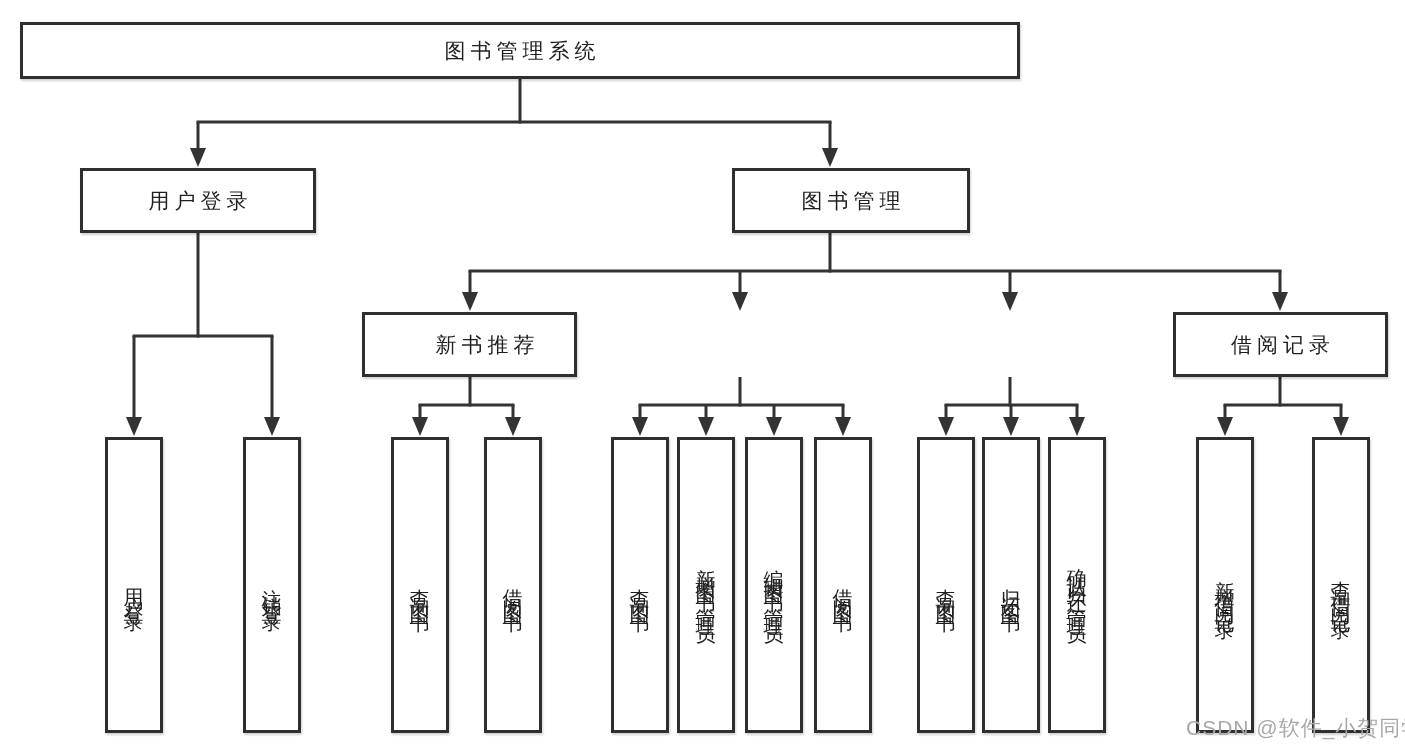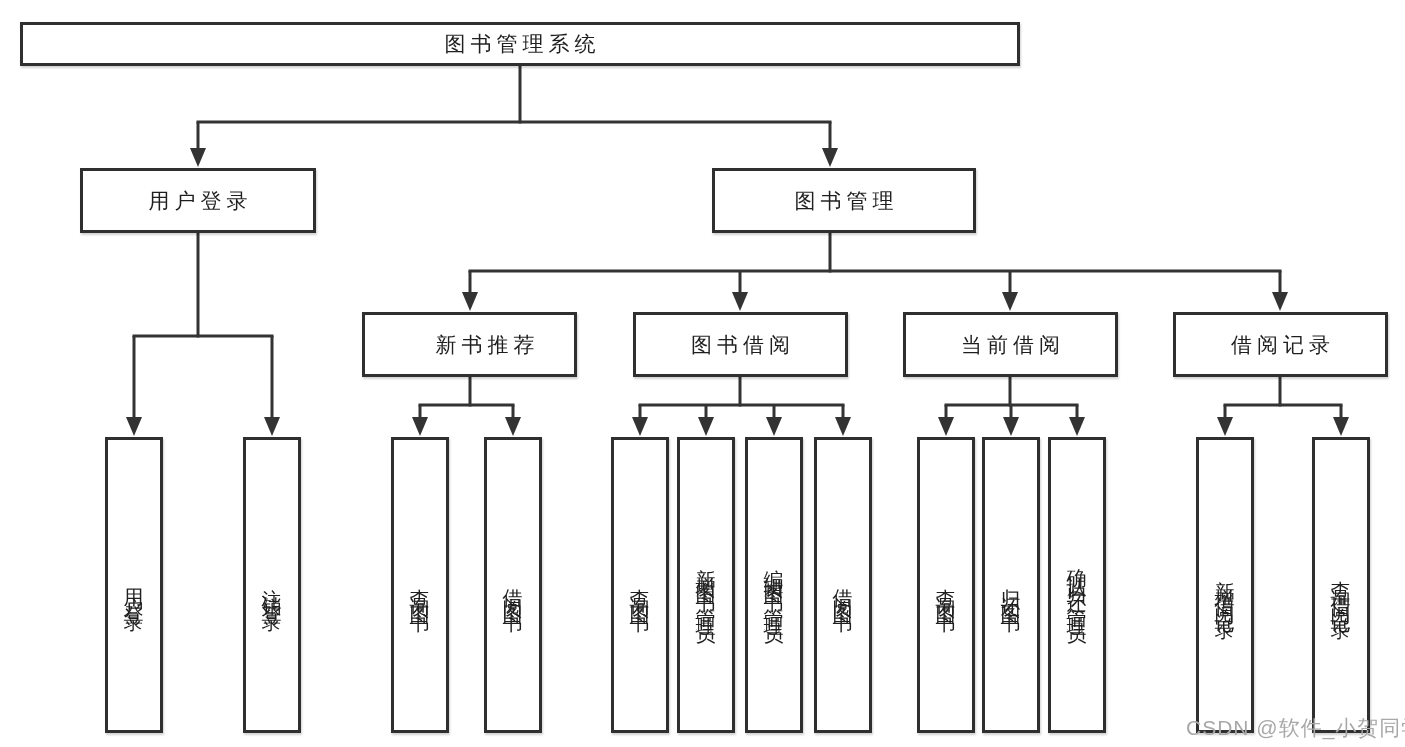--- a/index.html
+++ b/index.html
@@ -150,40 +150,34 @@
     <g>
       <line x1="1280" y1="377" x2="1280" y2="406.5"></line>
       <line x1="1223.5" y1="405" x2="1342.5" y2="405"></line>
       <line x1="1225" y1="405" x2="1225" y2="419"></line>
       <polygon points="1217,417 1233,417 1225,436"></polygon>
       <line x1="1341" y1="405" x2="1341" y2="419"></line>
       <polygon points="1333,417 1349,417 1341,436"></polygon>
     </g>
   </svg>
 
-  <div class="node" style="left:20px; top:22px; width:1000px; height:44px;text-align:right;">
+  <div class="node" style="left:20px; top:22px; width:1000px; height:57px;text-align:right;">
     <span class="hlabel">图书管理系统</span>
   </div>
 
   <div class="node" style="left:80px; top:168px; width:236px; height:65px;">
     <span class="hlabel">用户登录</span>
   </div>
-  <div class="node" style="left:712px; top:168px; width:264px; height:65px;align-items:center;">
+  <div class="node" style="left:732px; top:168px; width:238px; height:65px;align-items:center;">
     <span class="hlabel">图书管理</span>
   </div>
 
   <div class="node" style="left:362px; top:312px; width:215px; height:65px;padding-left:31px;">
     <span class="hlabel">新书推荐</span>
   </div>
-  <div class="node" style="left:633px; top:312px; width:215px; height:65px;">
-    <span class="hlabel">图书借阅</span>
-  </div>
-  <div class="node" style="left:903px; top:312px; width:215px; height:65px;">
-    <span class="hlabel">当前借阅</span>
-  </div>
   <div class="node" style="left:1173px; top:312px; width:215px; height:65px;">
     <span class="hlabel">借阅记录</span>
   </div>
 
   <div class="node vbox" style="left:105px;">
     <span class="vlabel">用户登录</span>
   </div>
   <div class="node vbox" style="left:243px;">
     <span class="vlabel">注销登录</span>
   </div>

